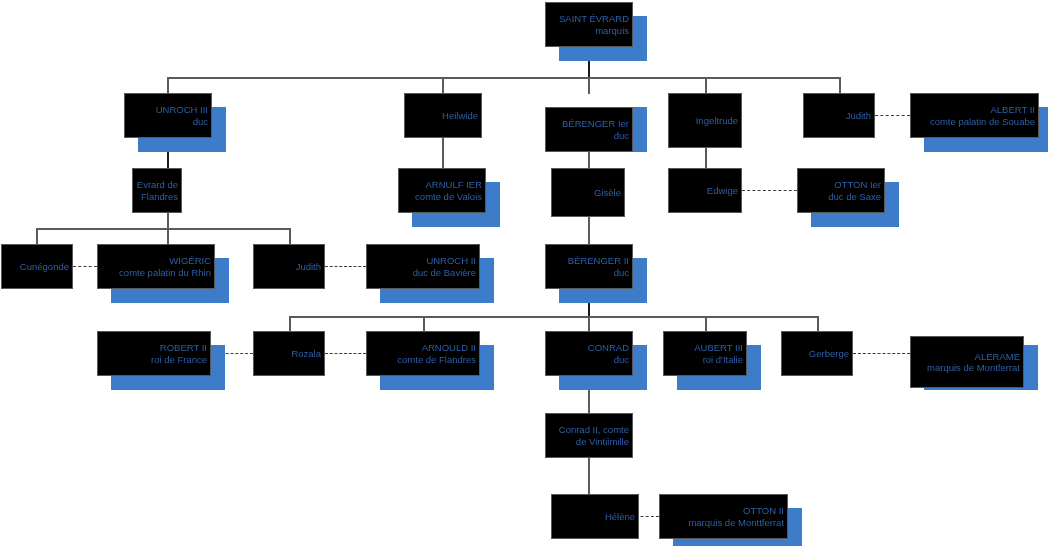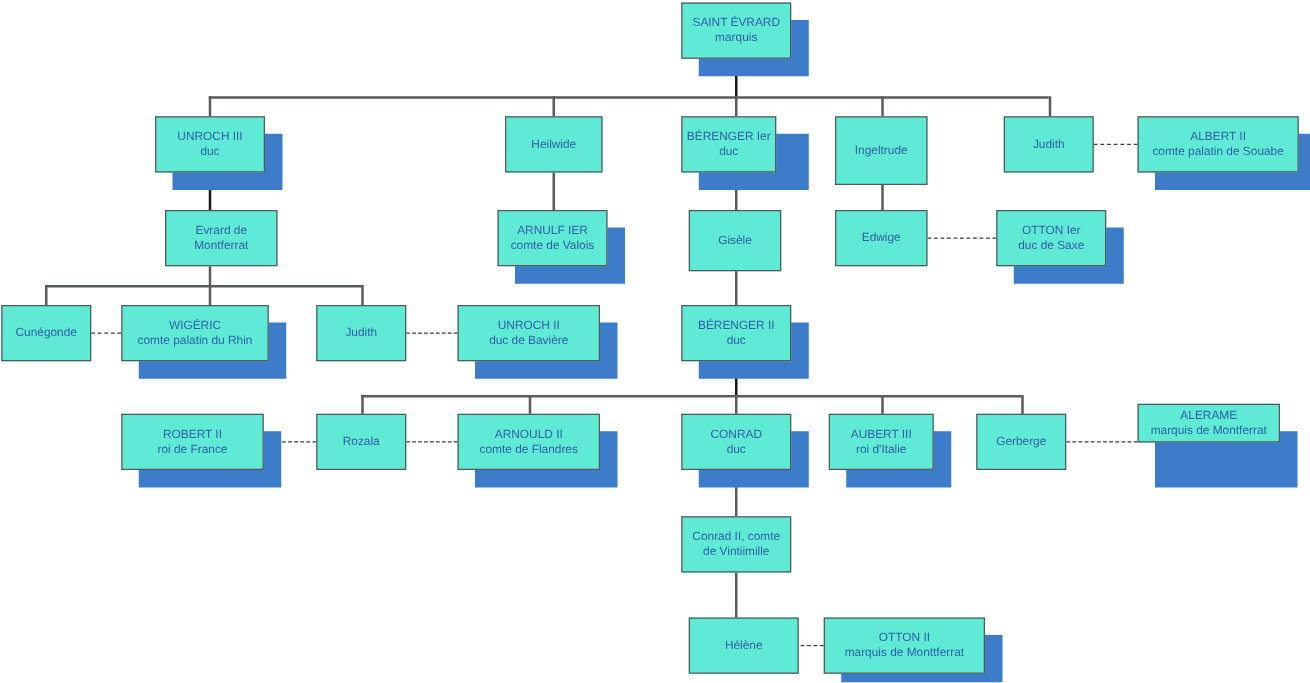--- a/index.html
+++ b/index.html
@@ -13,27 +13,27 @@
   #diagram {
     position: relative;
     width: 1048px;
     height: 546px;
     background: #ffffff;
     overflow: hidden;
   }
   .node {
     position: absolute;
     box-sizing: border-box;
-    background: #5eead4;
+    background: #000000;
     border: 1.5px solid #59595b;
     color: #2f5fa7;
     display: flex;
     align-items: center;
     justify-content: center;
-    text-align: center;
+    text-align: right;
     line-height: 1.18;
     z-index: 5;
   }
   .node .lbl {
     display: block;
     width: 100%;
     padding: 0 3px;
     box-sizing: border-box;
   }
   .node .l1 { display: block; }
@@ -118,21 +118,21 @@
           <span class="l1">UNROCH III</span>
           <span class="l2">duc</span>
         </span>
       </div>
       <div class="node" style="left: 404px; top: 93px; width: 78px; height: 45px; font-size: 9.5px;">
         <span class="lbl">
           <span class="l1">Heilwide</span>
         </span>
       </div>
       <div class="shadow" style="left: 559px; top: 107px; width: 88px; height: 45px;"></div>
-      <div class="node" style="left: 545px; top: 93px; width: 76px; height: 45px; font-size: 9.5px;">
+      <div class="node" style="left: 545px; top: 107px; width: 88px; height: 45px; font-size: 9.5px;">
         <span class="lbl">
           <span class="l1">BÉRENGER Ier</span>
           <span class="l2">duc</span>
         </span>
       </div>
       <div class="node" style="left: 668px; top: 93px; width: 74px; height: 55px; font-size: 9.5px;">
         <span class="lbl">
           <span class="l1">Ingeltrude</span>
         </span>
       </div>
@@ -141,24 +141,24 @@
           <span class="l1">Judith</span>
         </span>
       </div>
       <div class="shadow" style="left: 924px; top: 107px; width: 129px; height: 45px;"></div>
       <div class="node" style="left: 910px; top: 93px; width: 129px; height: 45px; font-size: 9.5px;">
         <span class="lbl">
           <span class="l1">ALBERT II</span>
           <span class="l2">comte palatin de Souabe</span>
         </span>
       </div>
-      <div class="node" style="left: 132px; top: 168px; width: 90px; height: 45px; font-size: 9.5px;">
+      <div class="node" style="left: 132px; top: 168px; width: 50px; height: 45px; font-size: 9.5px;">
         <span class="lbl">
           <span class="l1">Evrard de</span>
-          <span class="l2">Montferrat</span>
+          <span class="l2">Flandres</span>
         </span>
       </div>
       <div class="shadow" style="left: 412px; top: 182px; width: 88px; height: 45px;"></div>
       <div class="node" style="left: 398px; top: 168px; width: 88px; height: 45px; font-size: 9.5px;">
         <span class="lbl">
           <span class="l1">ARNULF IER</span>
           <span class="l2">comte de Valois</span>
         </span>
       </div>
       <div class="node" style="left: 551px; top: 168px; width: 74px; height: 49px; font-size: 9.5px;">
@@ -241,21 +241,21 @@
           <span class="l1">AUBERT III</span>
           <span class="l2">roi d'Italie</span>
         </span>
       </div>
       <div class="node" style="left: 781px; top: 331px; width: 72px; height: 45px; font-size: 9.5px;">
         <span class="lbl">
           <span class="l1">Gerberge</span>
         </span>
       </div>
       <div class="shadow" style="left: 924px; top: 345px; width: 114px; height: 45px;"></div>
-      <div class="node" style="left: 910px; top: 323px; width: 114px; height: 31px; font-size: 9.5px;">
+      <div class="node" style="left: 910px; top: 336px; width: 114px; height: 52px; font-size: 9.5px;">
         <span class="lbl">
           <span class="l1">ALERAME</span>
           <span class="l2">marquis de Montferrat</span>
         </span>
       </div>
       <div class="node" style="left: 545px; top: 413px; width: 88px; height: 45px; font-size: 9.5px;">
         <span class="lbl">
           <span class="l1">Conrad II, comte</span>
           <span class="l2">de Vintiimille</span>
         </span>

